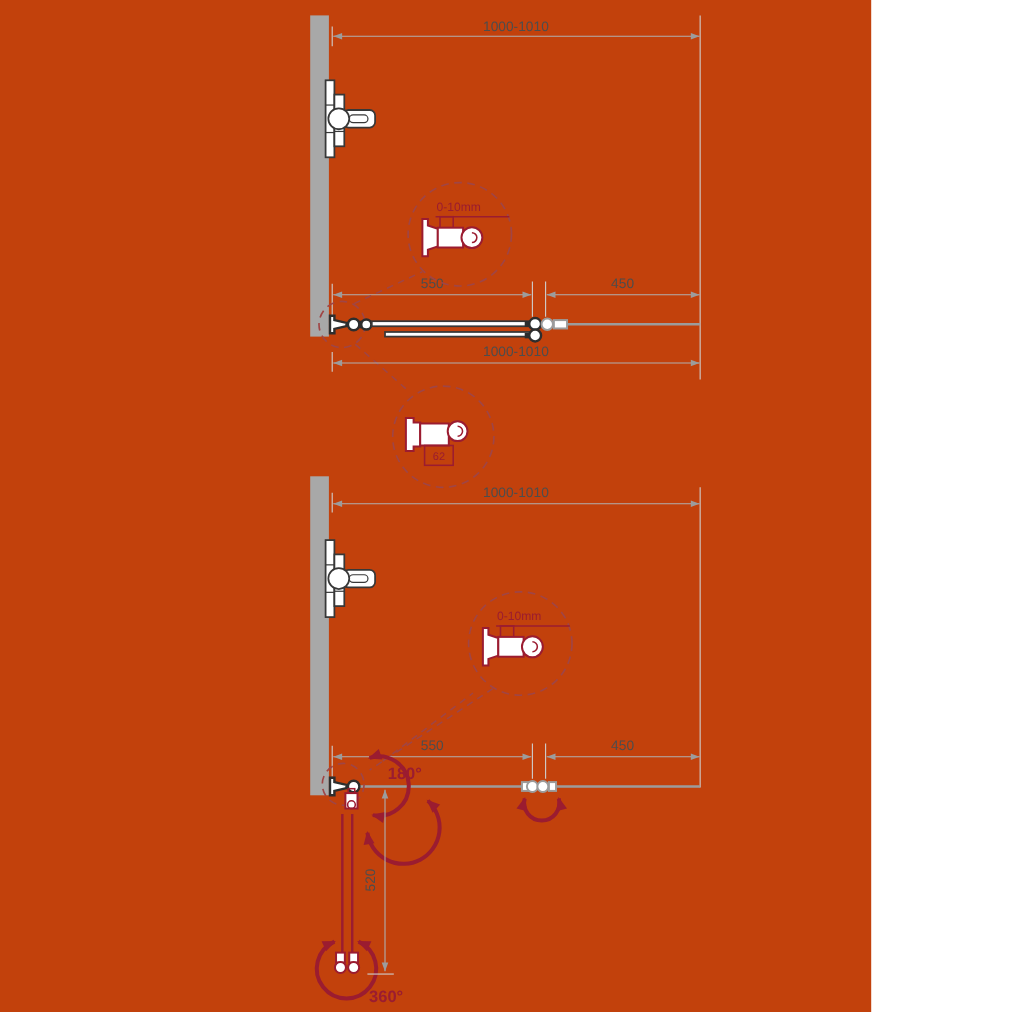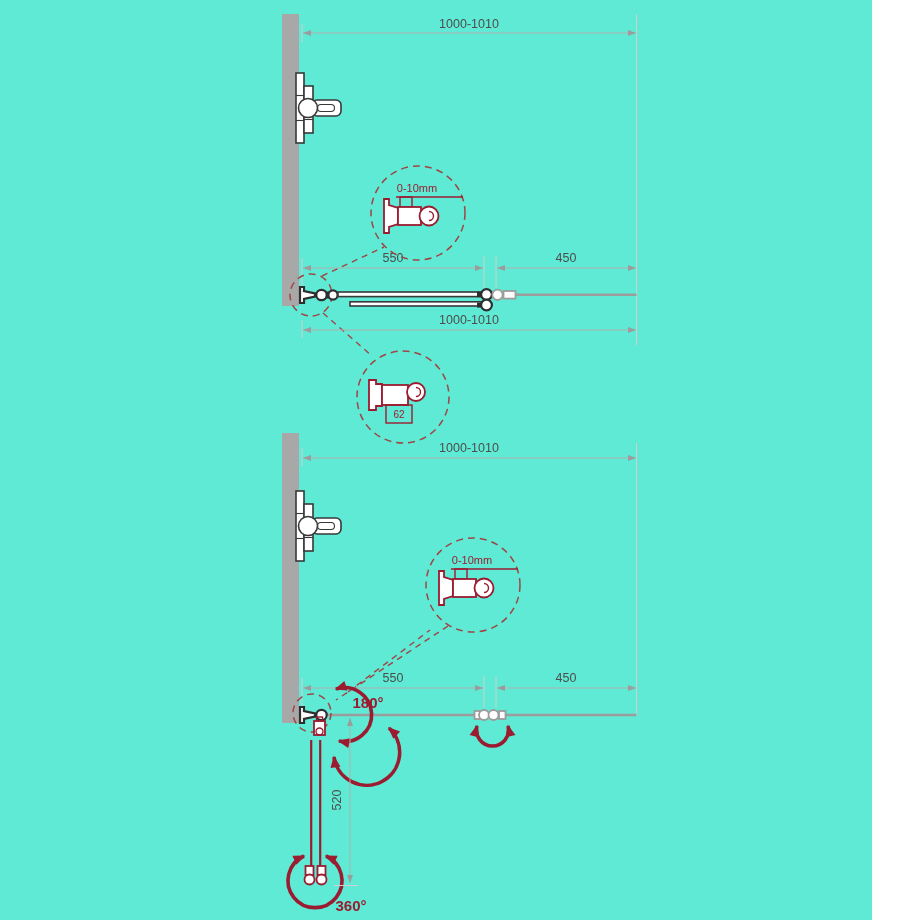--- a/index.html
+++ b/index.html
@@ -1,16 +1,16 @@
 <!DOCTYPE html>
 <html><head>
 <meta charset="utf-8">
 <style>
   html,body{margin:0;padding:0;background:#ffffff;}
-  .canvas{position:relative;width:872px;height:920px;background:#5eead4;overflow:hidden;}
+  .canvas{position:relative;width:792px;height:920px;background:#c2410c;overflow:hidden;}
   svg{position:absolute;left:0;top:0;}
   svg text{font-family:"Liberation Sans",sans-serif;}
   .dimtext{font-size:12.5px;fill:#4d4d4d;}
   .redlabel{font-size:11px;fill:#9b1c30;}
   .redsmall{font-size:10px;fill:#9b1c30;}
   .boldlabel{font-size:15px;font-weight:bold;fill:#9b1c30;}
   .dim{stroke:#b0b0b0;stroke-width:1;}
   .ext{stroke:#cfcfcf;stroke-width:1;}
   .ink{stroke:#383838;stroke-width:1.6;fill:#fff;}
   .ink-l{stroke:#383838;stroke-width:1.1;fill:none;}

